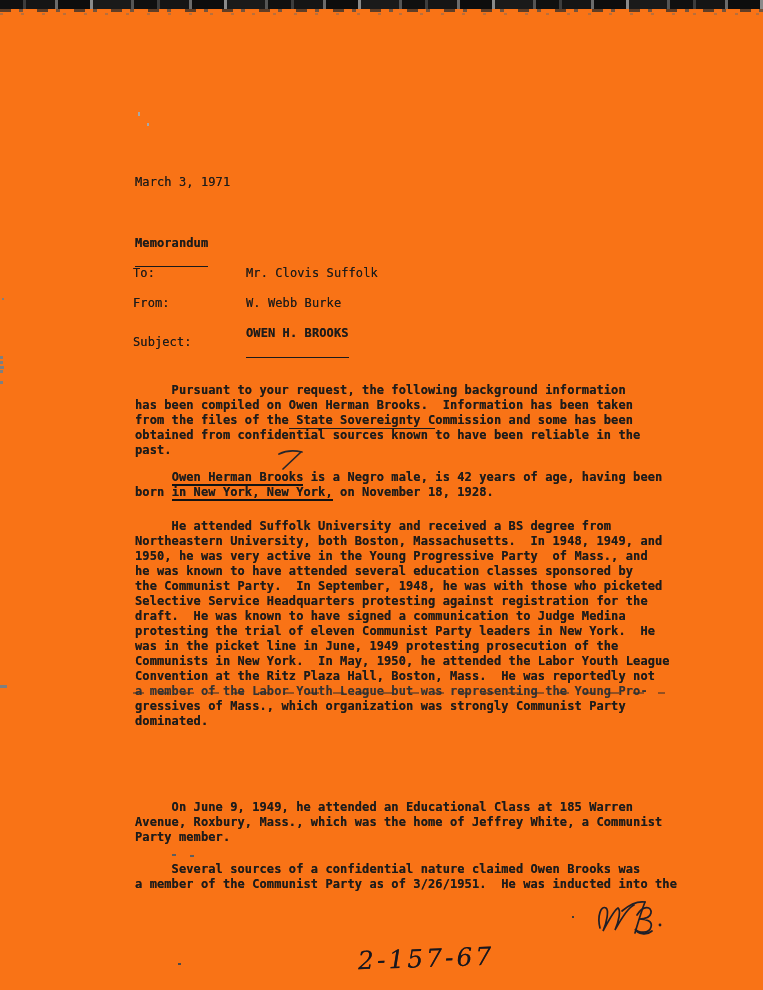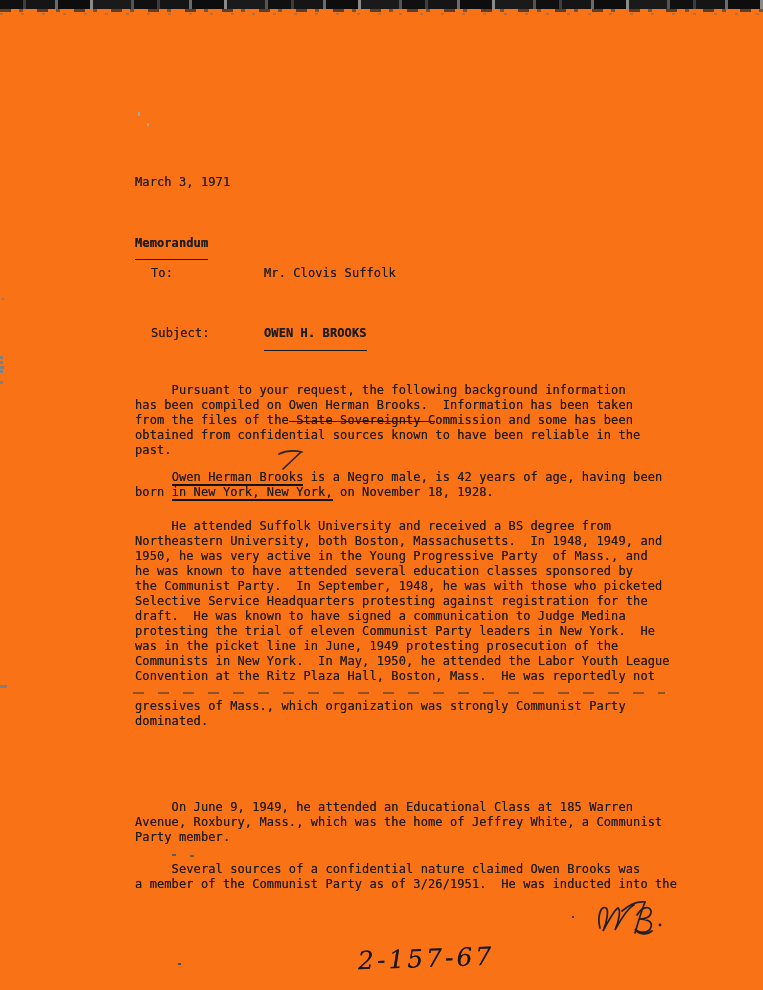--- a/index.html
+++ b/index.html
@@ -14,25 +14,25 @@
   }
   
   .type {
     position: absolute;
     font-size: 12px;
     line-height: 15px;
     letter-spacing: 0.1px;
     white-space: pre;
     text-shadow: 0 0 0.55px rgba(15,15,15,0.65);
   }
-  .para { left: 135px; }
-  .hrow { left: 151px; display: flex; }
+  .para { left: 135px; font-weight: bold; }
+  .hrow { left: 133px; display: flex; align-items: center; }
   .hlabel { width: 113px; }
   .bold { font-weight: bold; }
-  .u1 { border-bottom: 1.5px solid #1a1a1a; padding-bottom: 9px; }
+  .u1 { border-bottom: 1.5px solid #1a1a1a; padding-bottom: 16px; }
   .u2 { border-bottom: 2px solid #121212; }
   .creased { color: #343434; text-shadow: 0 0 0.3px rgba(40,40,40,0.4); }
   
   .scan-band {
     position: absolute; top: 0; left: 0; width: 763px; height: 9px;
     background:
       repeating-linear-gradient(90deg,
         #101010 0 23px, #3d3d3d 23px 26px, #151515 26px 55px,
         #6b6b6b 55px 58px, #0d0d0d 58px 90px, #8a8a8a 90px 93px,
         #1a1a1a 93px 131px, #555 131px 134px);
@@ -84,20 +84,21 @@
   <div class="mark" style="left:147px;top:123px;width:2px;height:3px;background:#a8a8a8"></div>
   <div class="mark" style="left:172px;top:854px;width:4px;height:2px;background:#5d5d5d"></div>
   <div class="mark" style="left:190px;top:855px;width:4px;height:2px;background:#5d5d5d"></div>
   <div class="mark" style="left:178px;top:963px;width:3px;height:2px;background:#4a4a4a"></div>
   <div class="mark" style="left:572px;top:916px;width:2px;height:2px;background:#3a3a3a"></div>
 
   <div class="type" style="left:135px;top:175px">March 3, 1971</div>
   <div class="type" style="left:135px;top:236px"><span class="bold u1">Memorandum</span></div>
 
   <div class="type hrow" style="top:266px"><span class="hlabel">To:</span><span>Mr. Clovis Suffolk</span></div>
+  <div class="type hrow" style="top:296px"><span class="hlabel">From:</span><span>W. Webb Burke</span></div>
   <div class="type hrow" style="top:326px"><span class="hlabel">Subject:</span><span class="bold u1">OWEN H. BROOKS</span></div>
 
   <div class="type para" style="top:383px"><span>     Pursuant to your request, the following background information
 has been compiled on </span><span class="u1">Owen Herman Brooks. </span><span> Information has been taken
 from the files of the State Sovereignty Commission and some has been
 obtained from confidential sources known to have been reliable in the
 past.</span></div>
 
   <div class="type para" style="top:470px"><span>     </span><span class="u2">Owen Herman Brooks</span><span> is a Negro male, is 42 years of age, having been
 born </span><span class="u2">in New York, New York,</span><span> on November 18, 1928.</span></div>
@@ -106,21 +107,21 @@
 Northeastern University, both Boston, Massachusetts.  In 1948, 1949, and
 1950, he was very active in the Young Progressive Party  of Mass., and
 he was known to have attended several education classes sponsored by
 the Communist Party.  In September, 1948, he was with those who picketed
 Selective Service Headquarters protesting against registration for the
 draft.  He was known to have signed a communication to Judge Medina
 protesting the trial of eleven Communist Party leaders in New York.  He
 was in the picket line in June, 1949 protesting prosecution of the
 Communists in New York.  In May, 1950, he attended the Labor Youth League
 Convention at the Ritz Plaza Hall, Boston, Mass.  He was reportedly not
-</span><span>
+</span><span class="creased">a member of the Labor Youth League but was representing the Young Pro-</span><span>
 gressives of Mass., which organization was strongly Communist Party
 dominated.</span></div>
 
 
   <div class="type para" style="top:800px">     On June 9, 1949, he attended an Educational Class at 185 Warren
 Avenue, Roxbury, Mass., which was the home of Jeffrey White, a Communist
 Party member.</div>
 
   <div class="type para" style="top:862px">     Several sources of a confidential nature claimed Owen Brooks was
 a member of the Communist Party as of 3/26/1951.  He was inducted into the</div>

